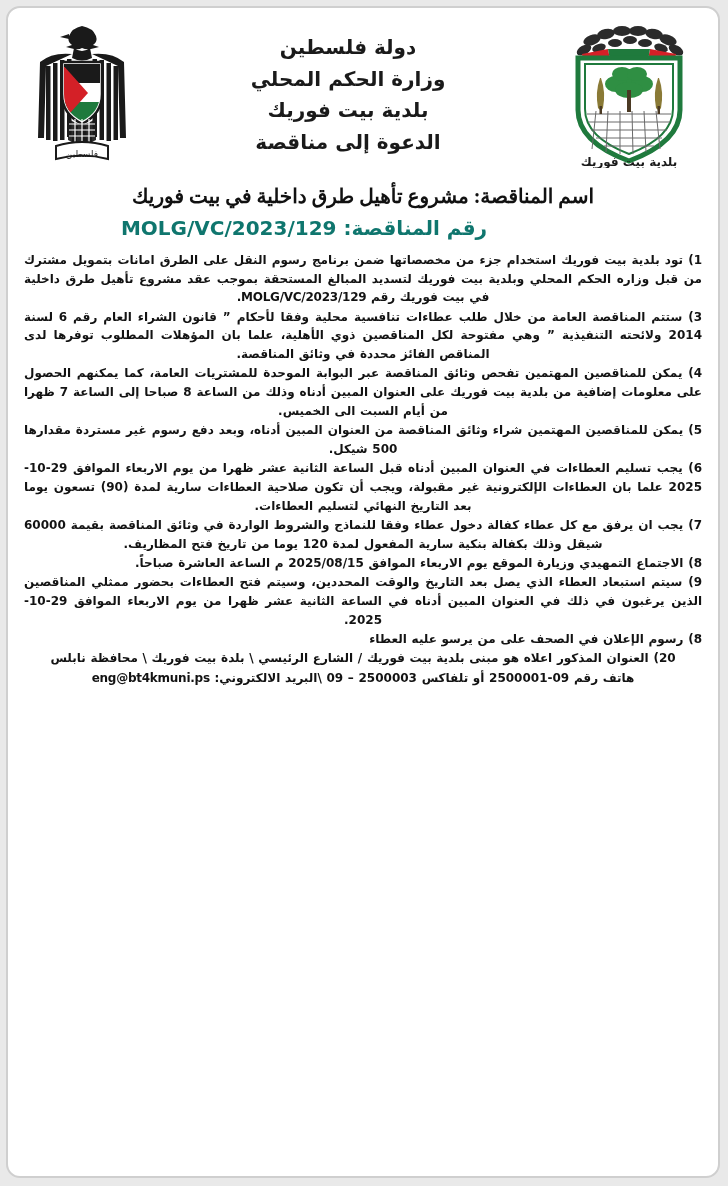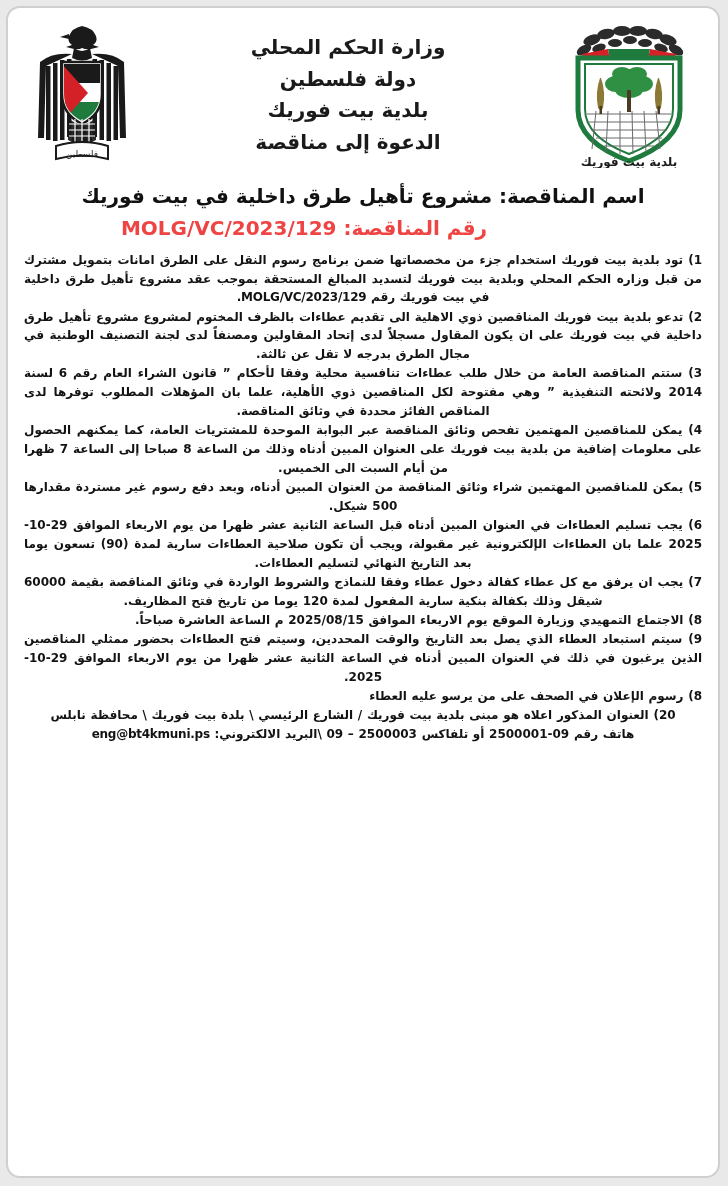--- a/index.html
+++ b/index.html
@@ -65,25 +65,26 @@
   .titles{
     padding:0 18px;
     text-align:center;
   }
   .title-main{
     font-size:20px;
     font-weight:bold;
     color:#111;
     line-height:1.62;
     white-space:nowrap;
+    font-family:Liberation Serif, serif;
   }
   .title-num{
     font-size:20px;
     font-weight:bold;
-    color:#ef4444;
+    color:#0f766e;
     line-height:1.62;
     text-align:center;
     padding-right:118px;
     white-space:nowrap;
   }
   .ltr{ direction:ltr; unicode-bidi:isolate; display:inline-block; }
 
   
   .body{
     padding:6px 16px 0 16px;
@@ -156,22 +157,22 @@
           <path d="M104 60 Q99 74 102 90 Q105 94 107 90 Q110 74 105 60 Z"></path>
         </g>
         <rect x="45.5" y="88" width="2.5" height="8" fill="#4b3a24"></rect>
         <rect x="103.5" y="88" width="2.5" height="8" fill="#4b3a24"></rect>
 
         <text x="75" y="148" font-size="12" font-weight="bold" fill="#1a1a1a" text-anchor="middle" font-family="DejaVu Sans, sans-serif">بلدية بيت فوريك</text>
       </svg>
     </div>
 
     <div class="hdr-center">
+      <div class="hdr-line">دولة فلسطين</div>
       <div class="hdr-line">وزارة الحكم المحلي</div>
-      <div class="hdr-line">دولة فلسطين</div>
       <div class="hdr-line">بلدية بيت فوريك</div>
       <div class="hdr-line">الدعوة إلى مناقصة</div>
     </div>
 
     <div class="logo-eagle">
       <svg viewBox="0 0 120 155" xmlns="http://www.w3.org/2000/svg">
 
         <path d="M60 8 Q50 10 47 18 Q45 24 50 27 L44 29 L52 31 Q57 32 60 30 Q64 32 69 31 L77 29 L71 27 Q76 24 74 18 Q71 10 60 8 Z" fill="#1a1a1a"></path>
         <path d="M47 16 L38 19 L47 21 Z" fill="#1a1a1a"></path>
 
@@ -227,21 +228,20 @@
   <div class="titles">
     <div class="title-main">اسم المناقصة: مشروع تأهيل طرق داخلية في بيت فوريك</div>
     <div class="title-num">
       <span>رقم المناقصة:</span>
       <span class="ltr">MOLG/VC/2023/129</span>
     </div>
   </div>
 
   <div class="body">
     <p class="para">1) تود بلدية بيت فوريك استخدام جزء من مخصصاتها ضمن برنامج رسوم النقل على الطرق امانات بتمويل مشترك من قبل وزاره الحكم المحلي وبلدية بيت فوريك لتسديد المبالغ المستحقة بموجب عقد مشروع تأهيل طرق داخلية في بيت فوريك رقم MOLG/VC/2023/129.</p>
-    <p class="para">2) تدعو بلدية بيت فوريك المناقصين ذوي الاهلية الى تقديم عطاءات بالظرف المختوم لمشروع مشروع تأهيل طرق داخلية في بيت فوريك على ان يكون المقاول مسجلاً لدى إتحاد المقاولين ومصنفاً لدى لجنة التصنيف الوطنية في مجال الطرق بدرجه لا تقل عن ثالثة.</p>
     <p class="para">3) ستتم المناقصة العامة من خلال طلب عطاءات تنافسية محلية وفقا لأحكام ” قانون الشراء العام رقم 6 لسنة 2014 ولائحته التنفيذية ” وهي مفتوحة لكل المناقصين ذوي الأهلية، علما بان المؤهلات المطلوب توفرها لدى المناقص الفائز محددة في وثائق المناقصة.</p>
     <p class="para">4) يمكن للمناقصين المهتمين تفحص وثائق المناقصة عبر البوابة الموحدة للمشتريات العامة، كما يمكنهم الحصول على معلومات إضافية من بلدية بيت فوريك على العنوان المبين أدناه وذلك من الساعة 8 صباحا إلى الساعة 7 ظهرا من أيام السبت الى الخميس.</p>
     <p class="para">5) يمكن للمناقصين المهتمين شراء وثائق المناقصة من العنوان المبين أدناه، وبعد دفع رسوم غير مستردة مقدارها 500 شيكل.</p>
     <p class="para">6) يجب تسليم العطاءات في العنوان المبين أدناه قبل الساعة الثانية عشر ظهرا من يوم الاربعاء الموافق 29-10-2025 علما بان العطاءات الإلكترونية غير مقبولة، ويجب أن تكون صلاحية العطاءات سارية لمدة (90) تسعون يوما بعد التاريخ النهائي لتسليم العطاءات.</p>
     <p class="para">7) يجب ان يرفق مع كل عطاء كفالة دخول عطاء وفقا للنماذج والشروط الواردة في وثائق المناقصة بقيمة 60000 شيقل وذلك بكفالة بنكية سارية المفعول لمدة 120 يوما من تاريخ فتح المظاريف.</p>
     <p class="para p-last">8) الاجتماع التمهيدي وزيارة الموقع يوم الاربعاء الموافق 2025/08/15 م الساعة العاشرة صباحاً.</p>
     <p class="para">9) سيتم استبعاد العطاء الذي يصل بعد التاريخ والوقت المحددين، وسيتم فتح العطاءات بحضور ممثلي المناقصين الذين يرغبون في ذلك في العنوان المبين أدناه في الساعة الثانية عشر ظهرا من يوم الاربعاء الموافق 29-10-2025.</p>
     <p class="para p-last">8) رسوم الإعلان في الصحف على من يرسو عليه العطاء</p>
     <p class="para addr-line">20) العنوان المذكور اعلاه هو مبنى بلدية بيت فوريك / الشارع الرئيسي \ بلدة بيت فوريك \ محافظة نابلس</p>
     <p class="para addr-line">هاتف رقم 09-2500001 أو تلفاكس 2500003 – 09 \البريد الالكتروني: eng@bt4kmuni.ps</p>

